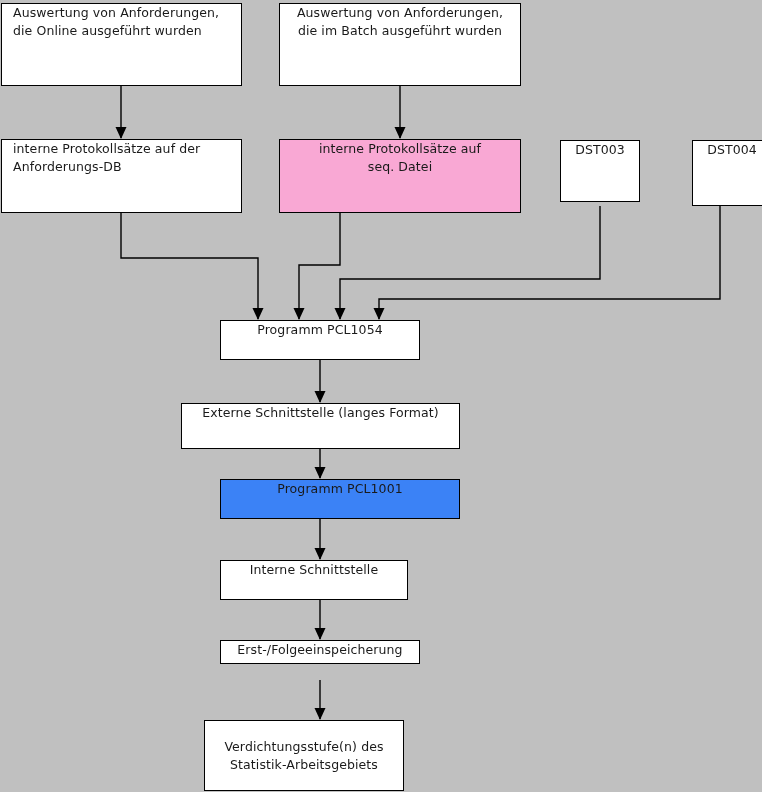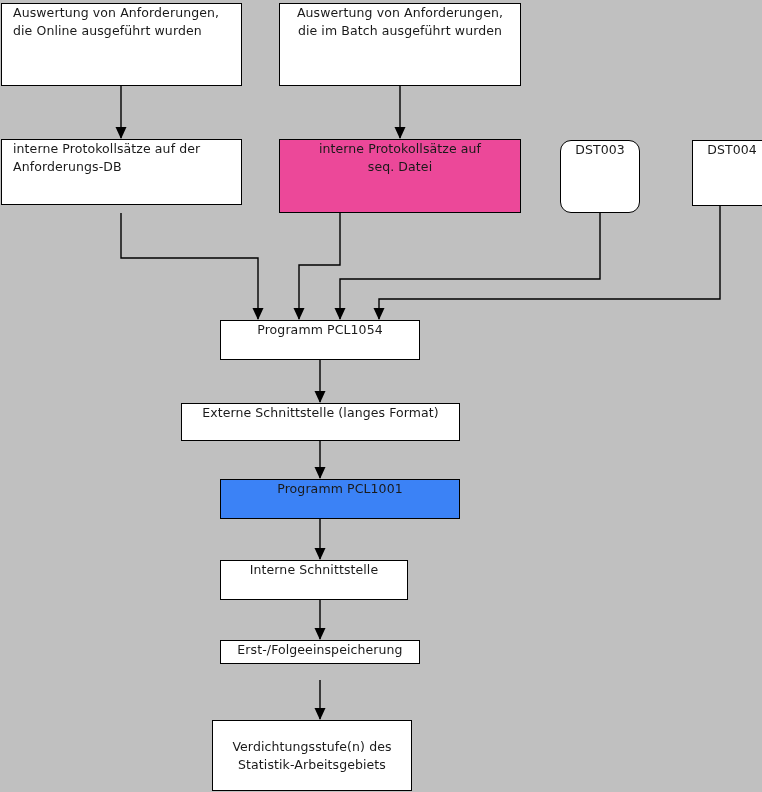--- a/index.html
+++ b/index.html
@@ -85,48 +85,48 @@
 
   <div id="node-layer">
       <div class="node-box align-left" style="left: 1px; top: 3px; width: 241px; height: 83px; background: rgb(255, 255, 255); border-color: rgb(0, 0, 0);">
         <span class="node-label">Auswertung von Anforderungen,
 die Online ausgeführt wurden</span>
       </div>
       <div class="node-box align-center" style="left: 279px; top: 3px; width: 242px; height: 83px; background: rgb(255, 255, 255); border-color: rgb(0, 0, 0);">
         <span class="node-label">Auswertung von Anforderungen,
 die im Batch ausgeführt  wurden</span>
       </div>
-      <div class="node-box align-left" style="left: 1px; top: 139px; width: 241px; height: 66px; background: rgb(255, 255, 255); border-color: rgb(0, 0, 0);">
+      <div class="node-box align-left" style="left: 1px; top: 139px; width: 241px; height: 74px; background: rgb(255, 255, 255); border-color: rgb(0, 0, 0);">
         <span class="node-label">interne Protokollsätze auf der
 Anforderungs-DB</span>
       </div>
-      <div class="node-box align-center" style="left: 279px; top: 139px; width: 242px; height: 74px; background: #ec4899; border-color: rgb(0, 0, 0);">
+      <div class="node-box align-center" style="left: 279px; top: 139px; width: 242px; height: 74px; background: #f9a8d4; border-color: rgb(0, 0, 0);">
         <span class="node-label">interne Protokollsätze auf
 seq. Datei</span>
       </div>
-      <div class="node-box align-center" style="left: 560px; top: 140px; width: 80px; height: 73px; background: rgb(255, 255, 255); border-color: rgb(0, 0, 0); border-radius: 11px;">
+      <div class="node-box align-center" style="left: 560px; top: 140px; width: 80px; height: 62px; background: rgb(255, 255, 255); border-color: rgb(0, 0, 0);">
         <span class="node-label">DST003</span>
       </div>
       <div class="node-box align-center" style="left: 692px; top: 140px; width: 80px; height: 66px; background: rgb(255, 255, 255); border-color: rgb(0, 0, 0);">
         <span class="node-label">DST004</span>
       </div>
       <div class="node-box align-center" style="left: 220px; top: 320px; width: 200px; height: 40px; background: rgb(255, 255, 255); border-color: rgb(0, 0, 0);">
         <span class="node-label">Programm PCL1054</span>
       </div>
-      <div class="node-box align-center" style="left: 181px; top: 403px; width: 279px; height: 38px; background: rgb(255, 255, 255); border-color: rgb(0, 0, 0);">
+      <div class="node-box align-center" style="left: 181px; top: 403px; width: 279px; height: 46px; background: rgb(255, 255, 255); border-color: rgb(0, 0, 0);">
         <span class="node-label">Externe Schnittstelle (langes Format)</span>
       </div>
       <div class="node-box align-center" style="left: 220px; top: 479px; width: 240px; height: 40px; background: #3b82f6; border-color: rgb(0, 0, 0);">
         <span class="node-label">Programm PCL1001</span>
       </div>
       <div class="node-box align-center" style="left: 220px; top: 560px; width: 188px; height: 40px; background: rgb(255, 255, 255); border-color: rgb(0, 0, 0);">
         <span class="node-label">Interne Schnittstelle</span>
       </div>
       <div class="node-box align-center" style="left: 220px; top: 640px; width: 200px; height: 24px; background: rgb(255, 255, 255); border-color: rgb(0, 0, 0);">
         <span class="node-label">Erst-/Folgeeinspeicherung</span>
       </div>
-      <div class="node-box align-center valign-top" style="left: 212px; top: 720px; width: 200px; height: 71px; background: rgb(255, 255, 255); border-color: rgb(0, 0, 0);">
+      <div class="node-box align-center valign-top" style="left: 204px; top: 720px; width: 200px; height: 71px; background: rgb(255, 255, 255); border-color: rgb(0, 0, 0);">
         <span class="node-label">Verdichtungsstufe(n) des
 Statistik-Arbeitsgebiets</span>
       </div>
     </div>
 
 </div>
 
 </body></html>

